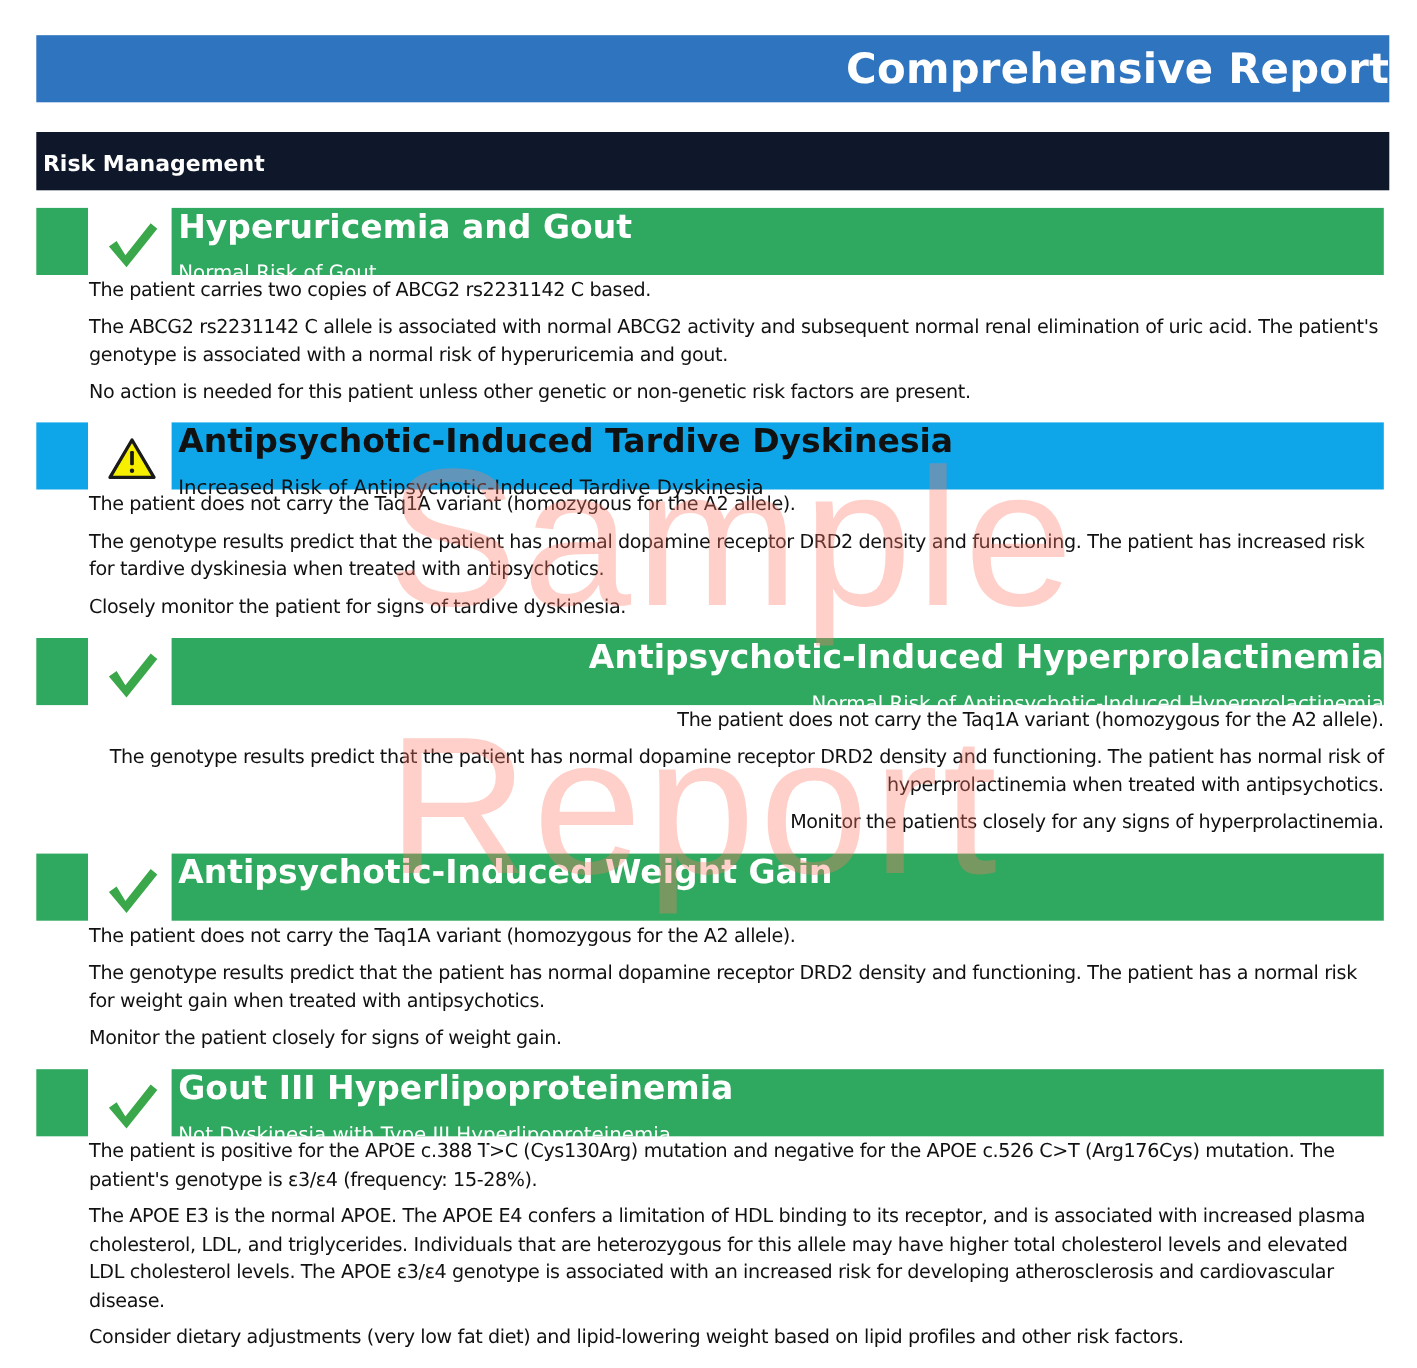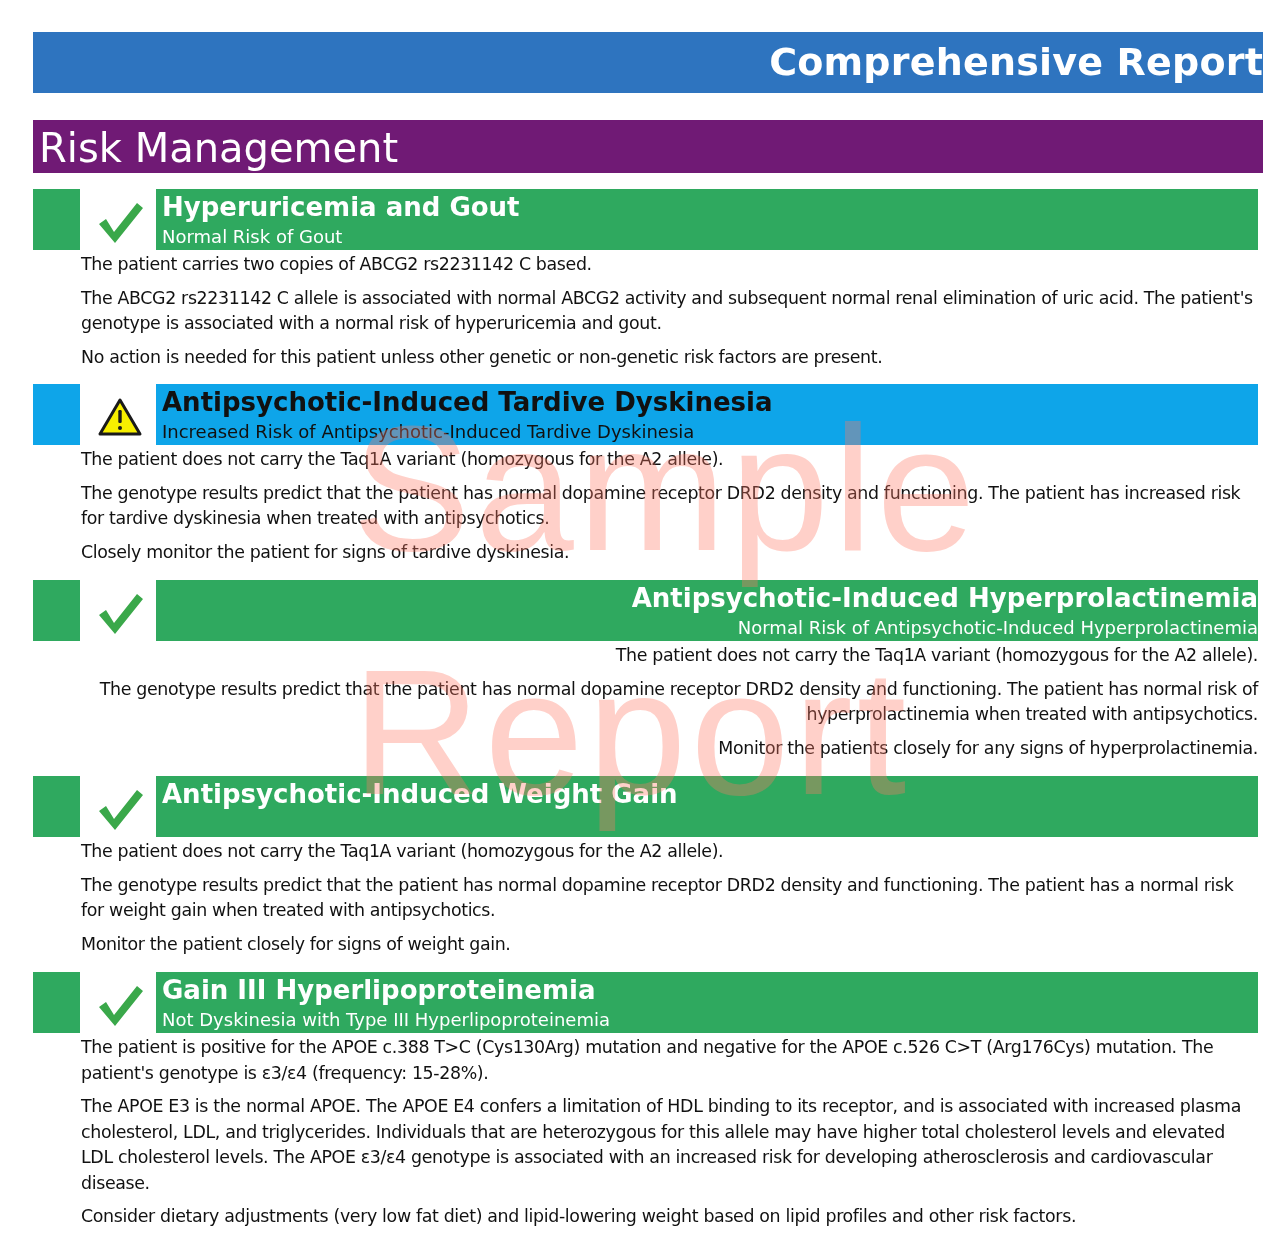--- a/index.html
+++ b/index.html
@@ -9,42 +9,42 @@
     color: #111111;
   }
   .title-bar {
     position: absolute; left: 33px; top: 32px; width: 1230px; height: 61px;
     background: #2e74bf; color: #fff; text-align: right;
     font-weight: bold; font-size: 38px; line-height: 61px;
     letter-spacing: 0.2px;
   }
   .section-bar {
     position: absolute; left: 33px; top: 120px; width: 1230px; height: 53px;
-    background: #701a75; color: #fff;
-    font-weight: normal; font-size: 40px; line-height: 56px;
+    background: #0f172a; color: #fff;
+    font-weight: bold; font-size: 20px; line-height: 56px;
     padding-left: 6px; box-sizing: border-box;
   }
   .card { position: absolute; left: 33px; width: 1225px; }
   .card-head { position: relative; height: 61px; }
   .card-head .sq {
     position: absolute; left: 0; top: 0; width: 47px; height: 100%;
   }
   .card-head .icon {
     position: absolute; left: 60px; top: 8px; width: 55px; height: 50px;
   }
   .card-head .band {
     position: absolute; left: 123px; top: 0; right: 0; height: 100%;
     padding-left: 6px; box-sizing: border-box;
   }
   .band .h {
-    font-weight: bold; font-size: 26px; line-height: 26px; margin-top: 5px;
+    font-weight: bold; font-size: 30px; line-height: 26px; margin-top: 5px;
     white-space: nowrap;
   }
   .band .s {
-    font-size: 18px; line-height: 22px; margin-top: 6px; white-space: nowrap;
+    font-size: 18px; line-height: 22px; margin-top: 18px; white-space: nowrap;
   }
   .green .sq, .green .band { background: #2fa95f; }
   .green .band { color: #ffffff; }
   .yellow .sq, .yellow .band { background: #0ea5e9; }
   .yellow .band { color: #111111; }
   .card-body { padding-left: 48px; padding-right: 0; }
   .card-body p {
     margin: 0; font-size: 17.4px; line-height: 25.5px; margin-top: 8px;
     letter-spacing: -0.35px;
   }
@@ -135,21 +135,21 @@
   </div>
 </div>
 
 <div class="card green" style="top:972px;">
   <div class="card-head">
     <div class="sq"></div>
     <svg class="icon" viewBox="0 0 55 50">
       <path d="M6 27 L13 22 L21 35 L44 6 L50 11 L22 46 Z" fill="#3aa84a"></path>
     </svg>
     <div class="band">
-      <div class="h">Gain III Hyperlipoproteinemia</div>
+      <div class="h">Gout III Hyperlipoproteinemia</div>
       <div class="s">Not Dyskinesia with Type III Hyperlipoproteinemia</div>
     </div>
   </div>
   <div class="card-body">
     <p>The patient is positive for the APOE c.388 T&gt;C (Cys130Arg) mutation and negative for the APOE c.526 C&gt;T (Arg176Cys) mutation. The patient's genotype is ε3/ε4 (frequency: 15-28%).</p>
     <p>The APOE E3 is the normal APOE. The APOE E4 confers a limitation of HDL binding to its receptor, and is associated with increased plasma cholesterol, LDL, and triglycerides. Individuals that are heterozygous for this allele may have higher total cholesterol levels and elevated LDL cholesterol levels. The APOE ε3/ε4 genotype is associated with an increased risk for developing atherosclerosis and cardiovascular disease.</p>
     <p>Consider dietary adjustments (very low fat diet) and lipid-lowering weight based on lipid profiles and other risk factors.</p>
   </div>
 </div>
 

